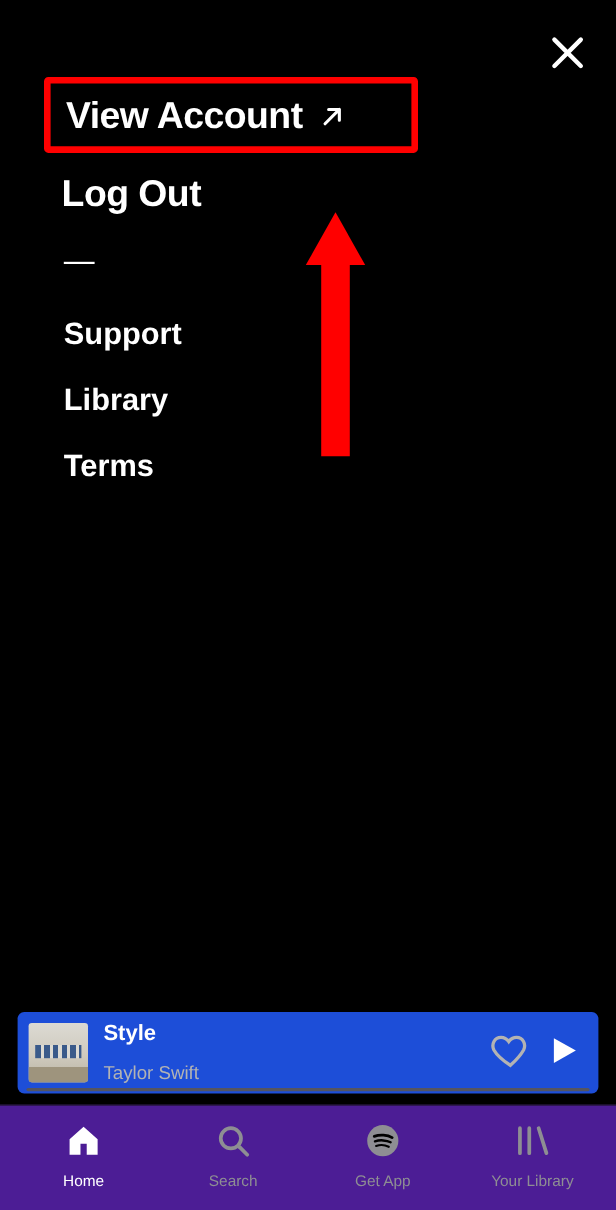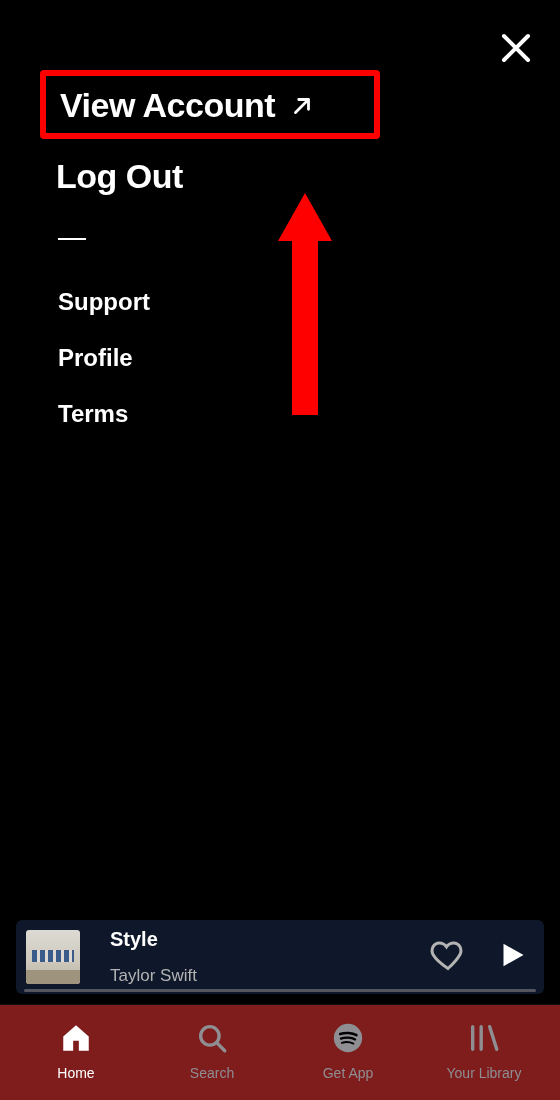--- a/index.html
+++ b/index.html
@@ -50,21 +50,21 @@
   .ext-arrow svg { width: 26px; height: 26px; }
 
   .divider {
     width: 28px;
     height: 2px;
     background: #fff;
     margin: 34px 0 34px 18px;
   }
 
   .secondary-item {
-    font-size: 24px;
+    font-size: 28px;
     font-weight: 700;
     padding: 14px 0 14px 18px;
     cursor: pointer;
   }
 
   
   .anno-arrow {
     position: absolute;
     top: 185px;
     left: 270px;
@@ -72,26 +72,26 @@
   }
   .anno-arrow svg { width: 70px; height: 230px; }
 
   
   .nowplaying {
     position: absolute;
     bottom: 106px;
     left: 16px;
     right: 16px;
     height: 74px;
-    background: #0f172a;
+    background: #1d4ed8;
     border-radius: 6px;
     display: flex;
     align-items: center;
     padding: 0 18px 0 10px;
-    gap: 30px;
+    gap: 14px;
   }
   .np-art {
     width: 54px; height: 54px;
     background: linear-gradient(180deg,#dcdad3 0%,#cfcabe 55%,#b9b3a2 100%);
     border-radius: 3px;
     position: relative;
     overflow: hidden;
     flex: 0 0 auto;
   }
   .np-art::before{
@@ -118,21 +118,21 @@
     height:3px;
     background:#555560;
     border-radius:2px;
   }
 
   
   .nav {
     position: absolute;
     bottom: 0; left: 0; right: 0;
     height: 96px;
-    background: #7f1d1d;
+    background: #4c1d95;
     display: flex;
     justify-content: center;
     align-items: center;
     padding: 6px 8px 10px 8px;
     border-top: 1px solid #101010;
   }
   .nav-item {
     flex:1;
     display:flex;
     flex-direction:column;
@@ -175,21 +175,21 @@
     <div class="primary-item">
       <span>Log Out</span>
     </div>
 
     <div class="divider"></div>
 
     <div class="secondary-item">
       <span>Support</span>
     </div>
     <div class="secondary-item">
-      <span>Profile</span>
+      <span>Library</span>
     </div>
     <div class="secondary-item">
       <span>Terms</span>
     </div>
 
   </div>
 
   <div class="anno-arrow">
     <svg viewBox="0 0 70 230">
       <path d="M35 230 L35 38" stroke="#ff0000" stroke-width="26" stroke-linecap="butt"></path>

